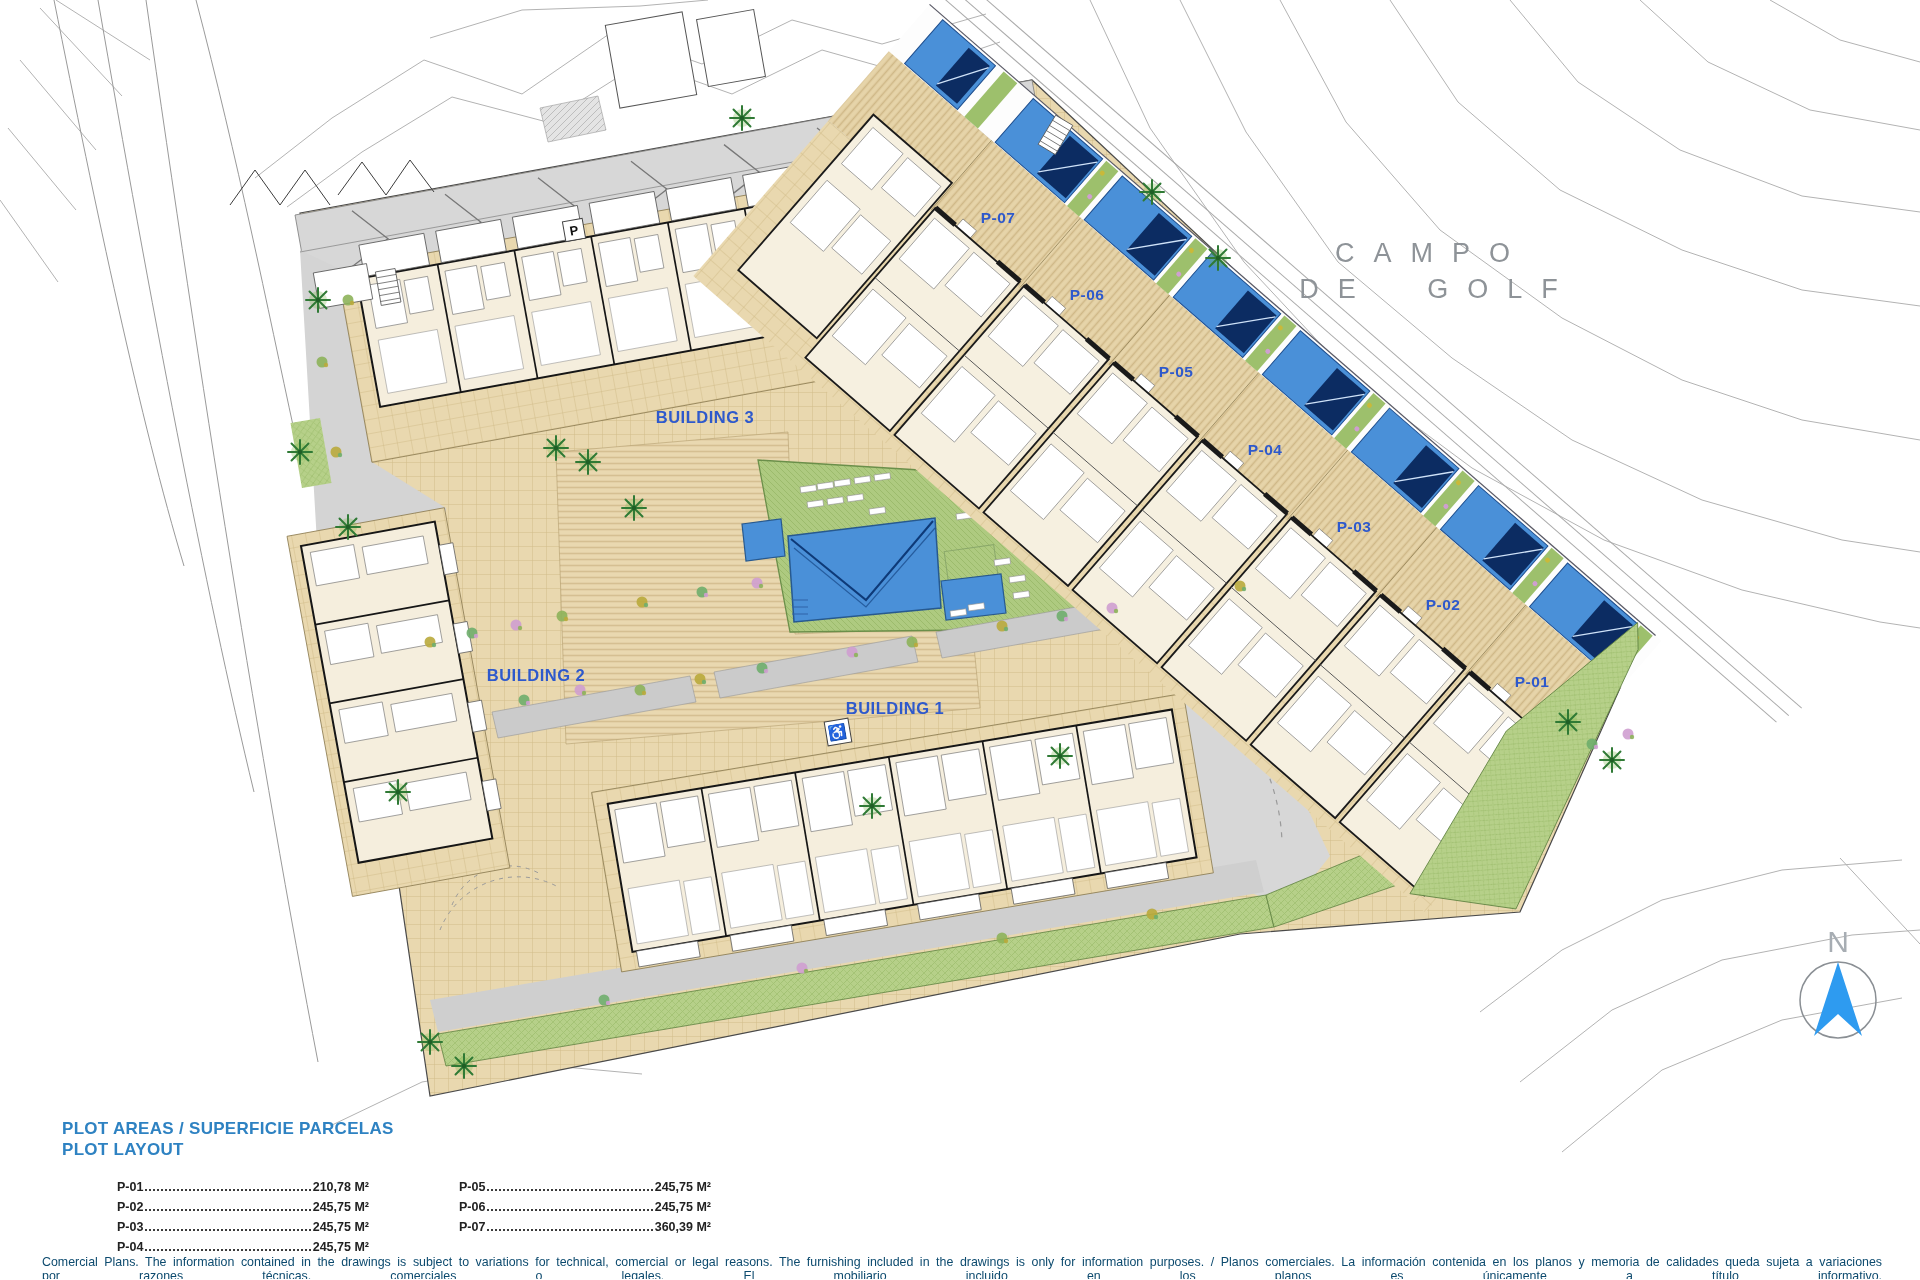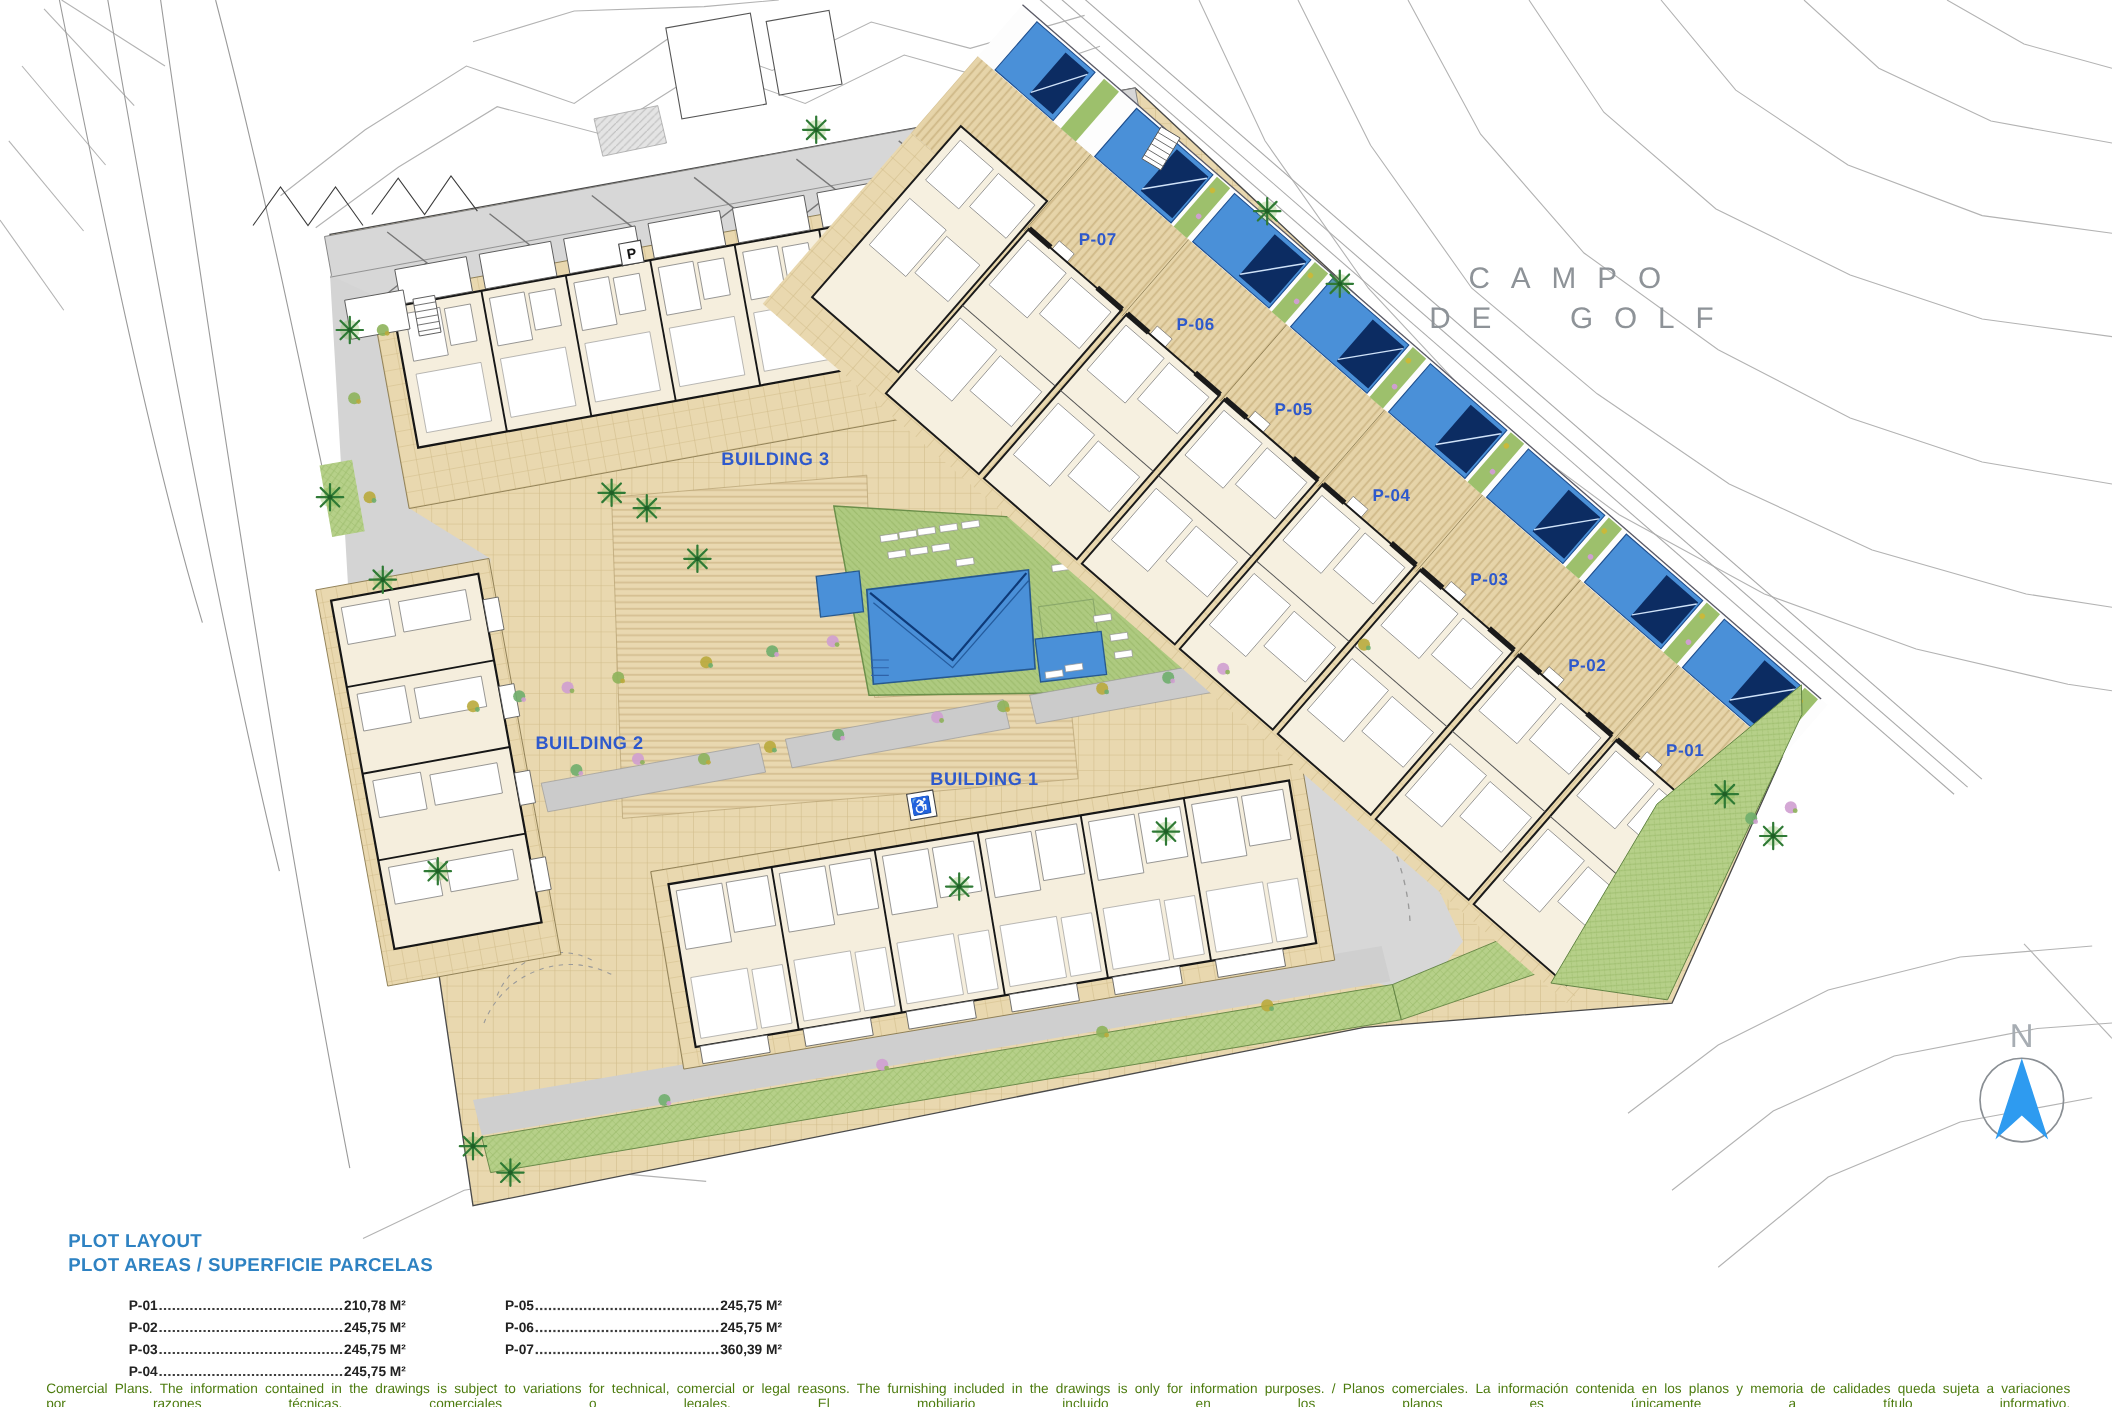--- a/index.html
+++ b/index.html
@@ -12,21 +12,21 @@
   .golf-lbl{font-size:27px;fill:#8e9398;letter-spacing:19px;word-spacing:26px;}
   .north-lbl{font-size:30px;fill:#a7adb3;}
   .legend{position:absolute;left:62px;top:1118px;width:700px;}
   .legend-title{font-size:17px;font-weight:bold;color:#2e82c2;letter-spacing:.3px;line-height:21px;}
   .legend-cols{display:flex;margin-top:14px;margin-left:55px;gap:90px;}
   .legend-col{width:252px;}
   .area-row{display:flex;align-items:flex-end;font-size:12.5px;font-weight:600;color:#222;
             height:20px;}
   .area-row .dots{flex:1;border-bottom:2px dotted #3c3c3c;margin:0 2px 3px 2px;}
   .disclaimer{position:absolute;left:42px;right:38px;top:1256px;height:23px;overflow:hidden;
-              font-size:12.4px;color:#4d7c0f;line-height:13.5px;text-align:justify;
+              font-size:12.4px;color:#0c4a6e;line-height:13.5px;text-align:justify;
               text-align-last:justify;word-spacing:3px;}
 </style>
 </head>
 <body>
 
 <div class="page">
 <svg width="1920" height="1280" viewBox="0 0 1920 1280">
   <defs>
     <pattern id="tile" width="14" height="14" patternUnits="userSpaceOnUse">
       <rect width="14" height="14" fill="#e9d8af"></rect>
@@ -684,22 +684,22 @@
   </g>
 
   <g>
     <text class="north-lbl" x="1838" y="952" text-anchor="middle">N</text>
     <circle cx="1838" cy="1000" r="38" fill="none" stroke="#8a8f94" stroke-width="1.5"></circle>
     <path d="M1838,962 L1862,1036 L1838,1014 L1814,1036 Z" fill="#2e9bf0"></path>
   </g>
 </svg>
 
 <div class="legend">
+  <div class="legend-title">PLOT AREAS / SUPERFICIE PARCELAS</div>
   <div class="legend-title">PLOT LAYOUT</div>
-  <div class="legend-title">PLOT AREAS / SUPERFICIE PARCELAS</div>
   <div class="legend-cols" id="legend-cols">
         <div class="legend-col">
           <div class="area-row">
             <span>P-01</span>
             <span class="dots"></span>
             <span>210,78 M²</span>
           </div>
           <div class="area-row">
             <span>P-02</span>
             <span class="dots"></span>

